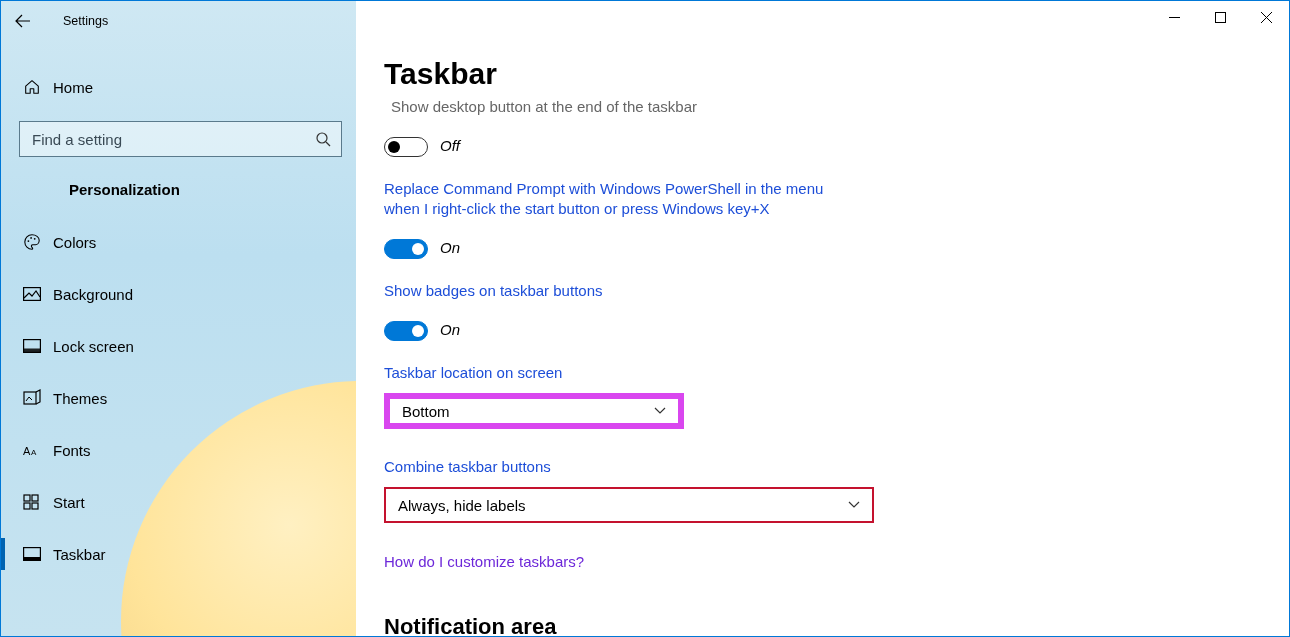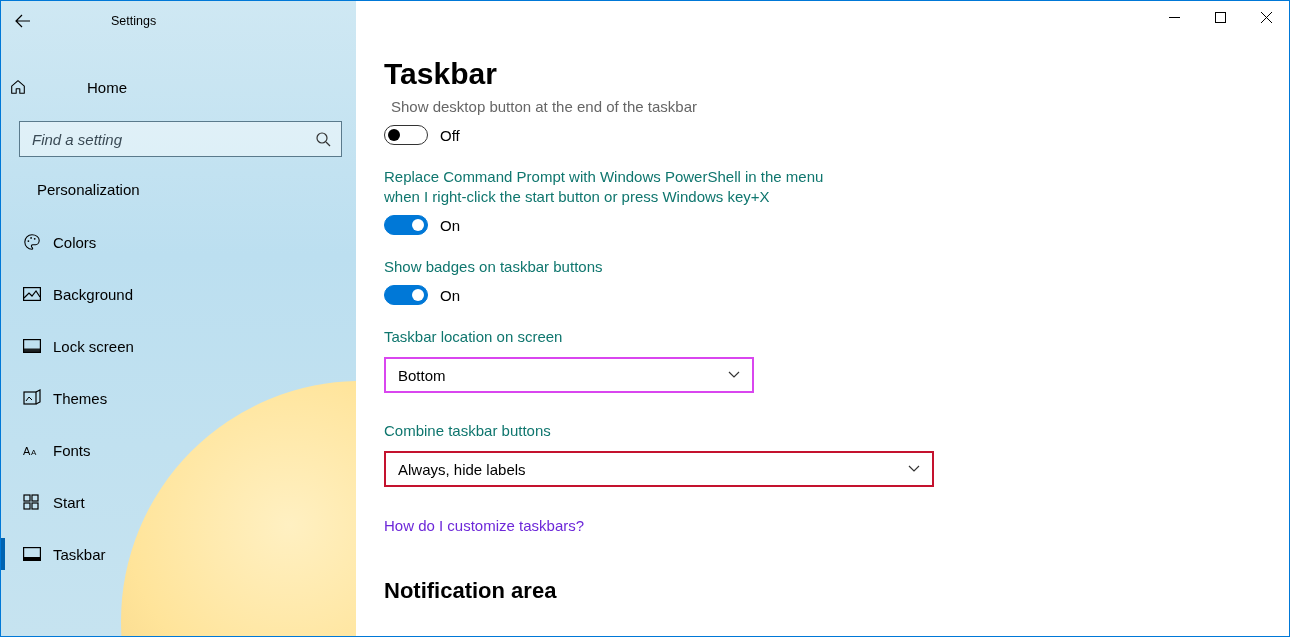--- a/index.html
+++ b/index.html
@@ -23,57 +23,58 @@
 }
 .sidebar::before {
   content: "";
   position: absolute;
   left: 120px; top: 380px;
   width: 480px; height: 480px;
   background: radial-gradient(circle at 35% 30%, #fff0c2 0%, #ffe49a 35%, #f6d78a 55%, rgba(246,215,138,0) 75%);
   border-radius: 50%;
   z-index: 0;
 }
-.sidebar > * { position: relative; z-index: 1; gap: 48px; }
+.sidebar > * { position: relative; z-index: 1; }
 
 .titlebar-left {
   height: 40px; display: flex; align-items: center;
 }
 .back-btn {
   width: 44px; height: 40px; display: flex; align-items: center; justify-content: center;
   cursor: pointer;
 }
 .app-title { font-size: 12.5px; color: #000; margin-left: 18px; }
 
 .sb-home {
   display: flex; align-items: center; height: 40px;
-  padding-left: 8px; margin-top: 26px; cursor: pointer;
+  padding-left: 22px; margin-top: 26px; cursor: pointer;
   font-size: 15px; color: #000;
 }
 .sb-home .icon { width: 30px; display: flex; justify-content: flex-start; }
 .sb-home .label { }
 
 .search-wrap {
   margin: 14px 14px 0 18px;
   height: 36px;
   border: 1px solid #5a7a8c;
   background: rgba(255,255,255,0.45);
   display: flex; align-items: center;
   padding: 0 10px 0 12px;
 }
 .search-wrap input {
   flex: 1; border: none; background: transparent; outline: none;
-  font-size: 15px; color: #333; font-style: italic;
+  font-size: 15px; color: #333;
 }
 .search-wrap input::placeholder { color: #3a4a55; }
 .search-icon { width: 16px; height: 16px; }
 
 .sb-category {
-  font-size: 15px; font-weight: 400; color: #000;
+  font-size: 15px; font-weight: 700; color: #000;
   padding: 24px 0 18px 36px;
+  margin-left: 32px;
 }
 
 .nav-list { }
 .nav-item {
   display: flex; align-items: center;
   height: 52px; padding-left: 22px;
   font-size: 15px; color: #000; cursor: pointer;
   position: relative;
 }
 .nav-item .icon { width: 30px; display: flex; justify-content: flex-start; }
@@ -103,45 +104,45 @@
 .content-scroll::-webkit-scrollbar { width: 3px; }
 .content-scroll::-webkit-scrollbar-track { background: transparent; }
 .content-scroll::-webkit-scrollbar-thumb { background: #777; }
 
 .page-title {
   font-size: 30px; font-weight: 600; color: #000;
   margin-top: 56px; margin-bottom: 6px;
 }
 
 .setting-block { margin-top: 12px; max-width: 610px; }
-.setting-desc { font-size: 15px; color: #0f766e; line-height: 20px; }
+.setting-desc { font-size: 15px; color: #1d4ed8; line-height: 20px; }
 .setting-desc.cut { color: #666; margin-left: 7px; }
 
-.toggle-row { display: flex; align-items: center; margin-top: 8px; }
+.toggle-row { display: flex; margin-top: 20px; font-style: italic; }
 .toggle {
   width: 44px; height: 20px; border-radius: 10px;
   border: 1px solid #333; position: relative; cursor: pointer;
   background: #fff;
 }
 .toggle .knob {
   width: 12px; height: 12px; border-radius: 50%; background: #000;
   position: absolute; top: 3px; left: 3px;
 }
 .toggle.on { background: #0078d7; border-color: #0078d7; }
 .toggle.on .knob { background: #fff; left: auto; right: 3px; }
 .toggle-label { margin-left: 12px; font-size: 15px; }
 
 .dropdown {
-  margin-top: 10px; width: 370px; height: 36px;
-  border: 2px solid #d946ef; background: #fff;
+  margin-top: 10px; width: 300px; height: 36px;
+  border: 6px solid #d946ef; background: #fff;
   display: flex; align-items: center; justify-content: space-between;
   padding: 0 12px; cursor: pointer; font-size: 15px;
 }
 .dropdown.highlight {
-  width: 550px; border: 2.5px solid #c4122e;
+  width: 490px; border: 2.5px solid #c4122e;
 }
 
 .link-text {
   color: #6d28d9; font-size: 15px; margin-top: 30px; cursor: pointer;
 }
 .section-header {
   font-size: 22px; font-weight: 600; margin-top: 44px; margin-bottom: 30px;
 }
 
 svg { display: block; }

